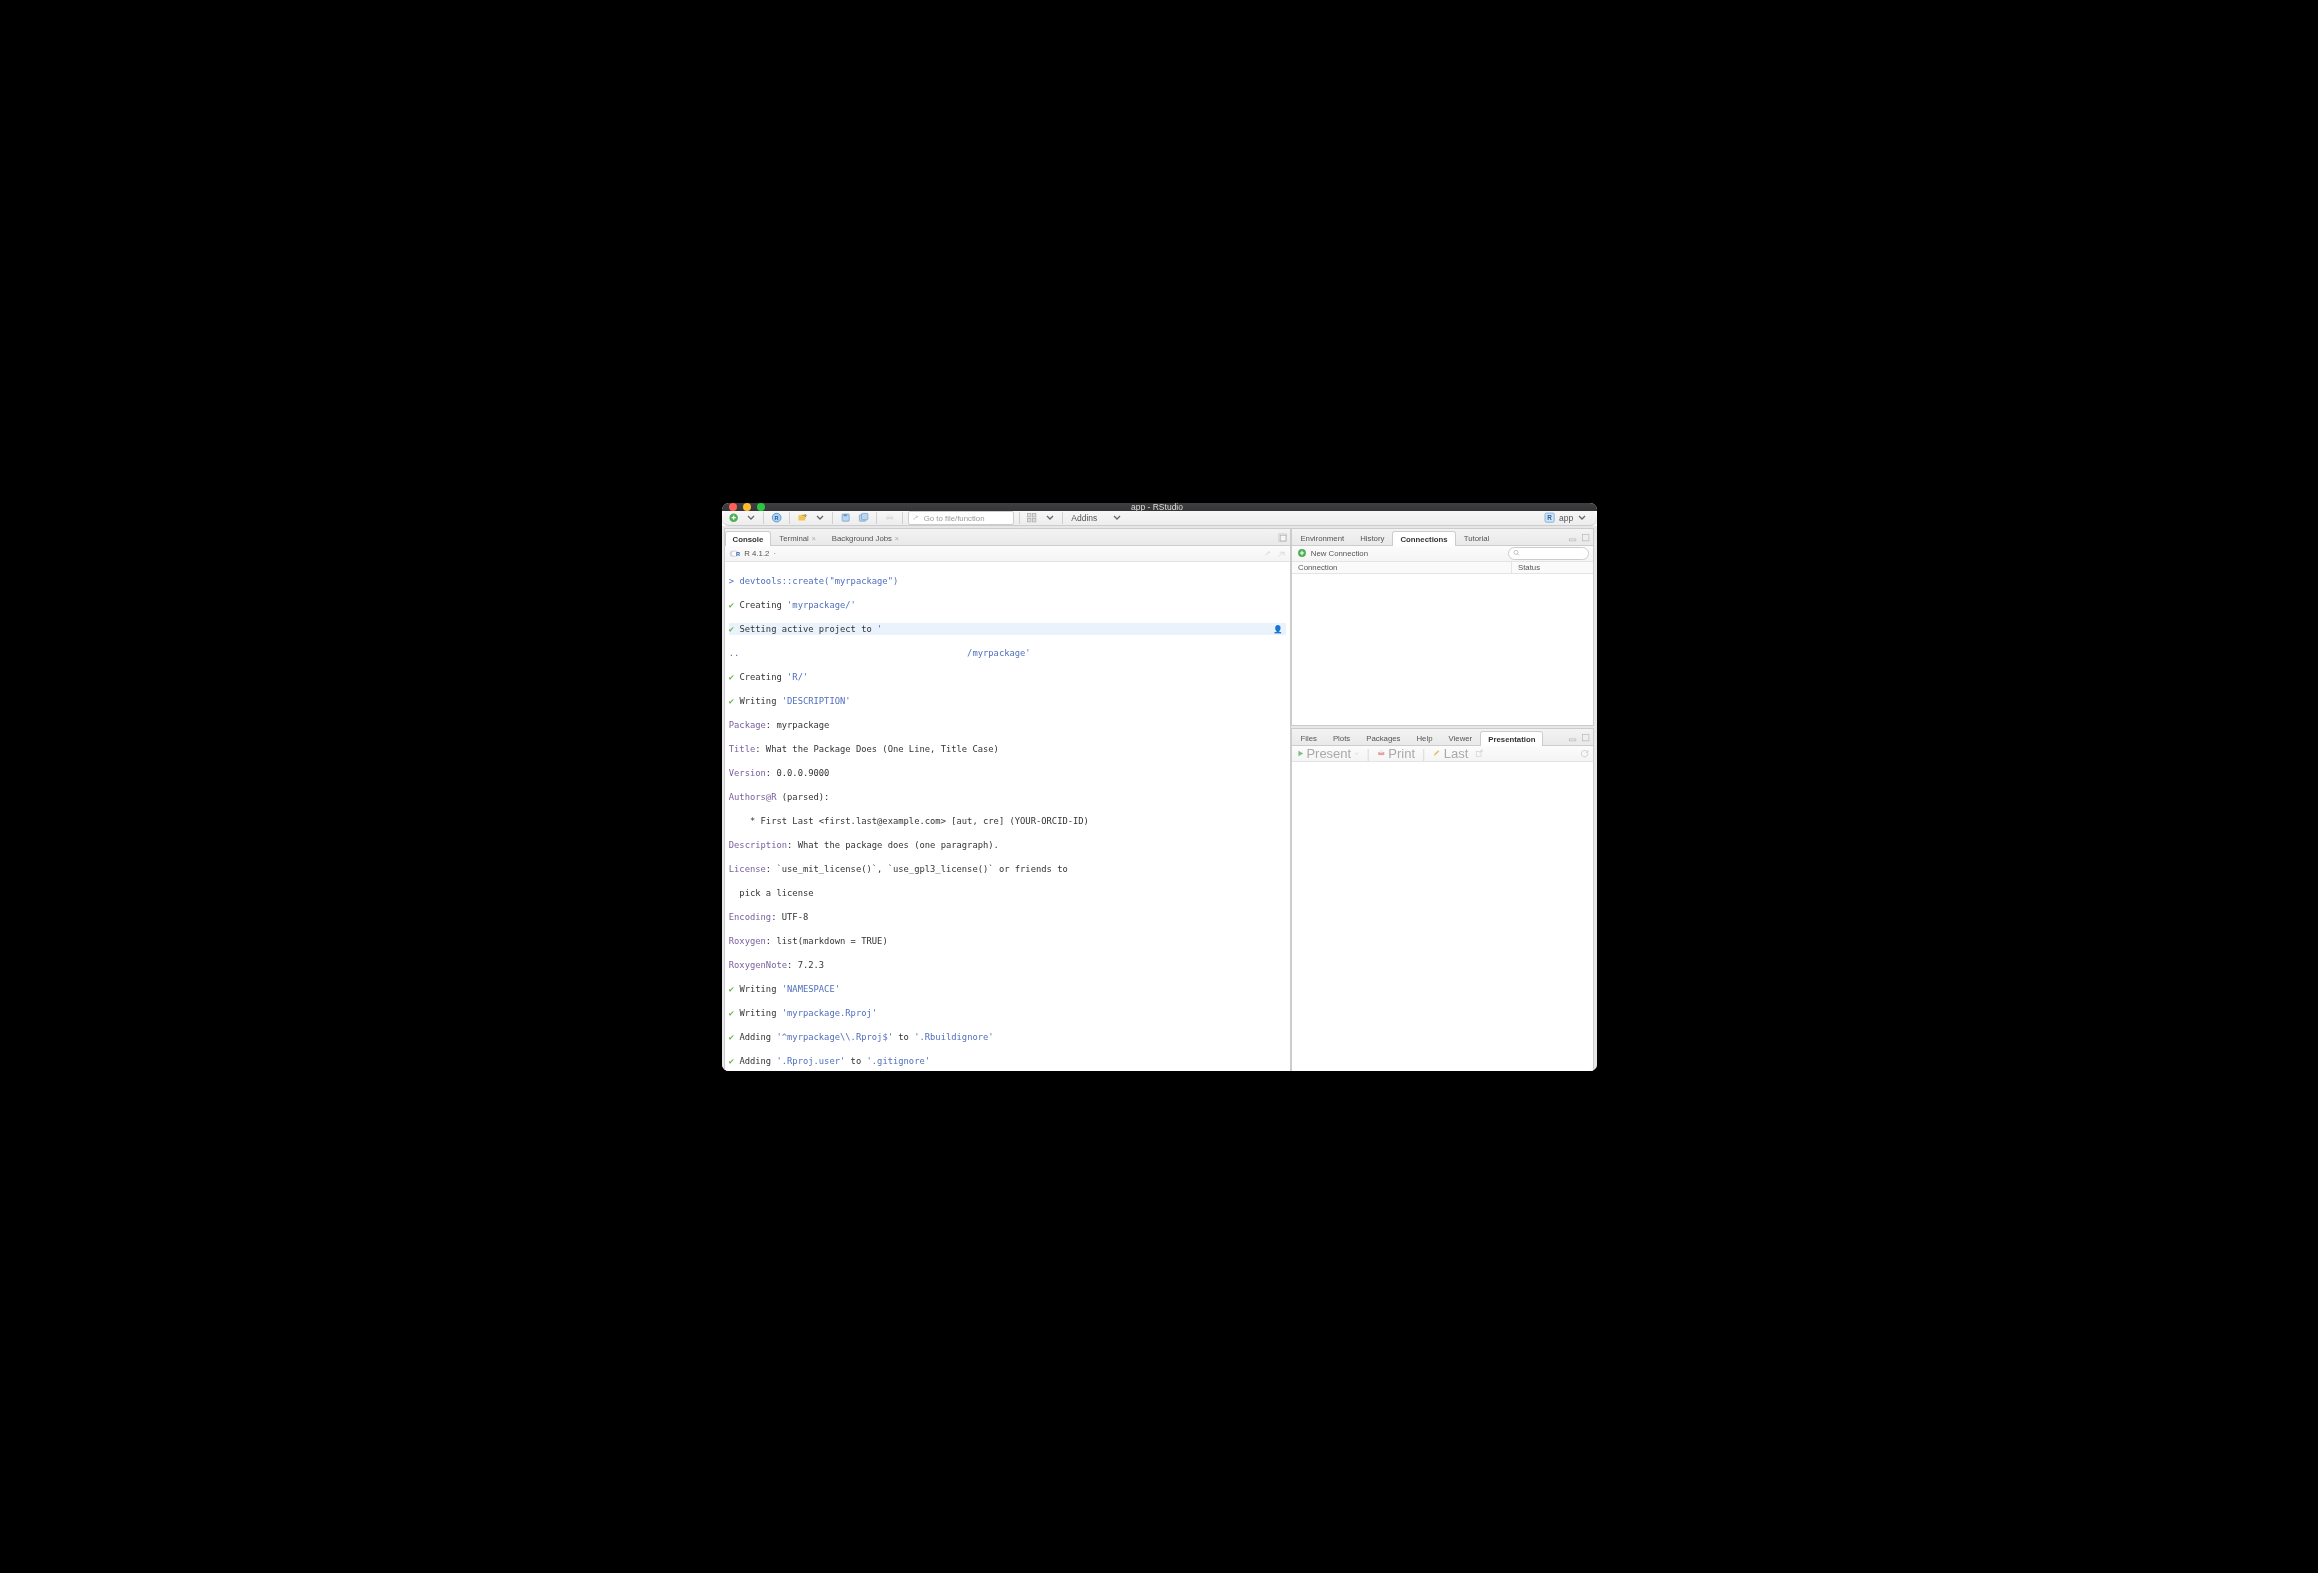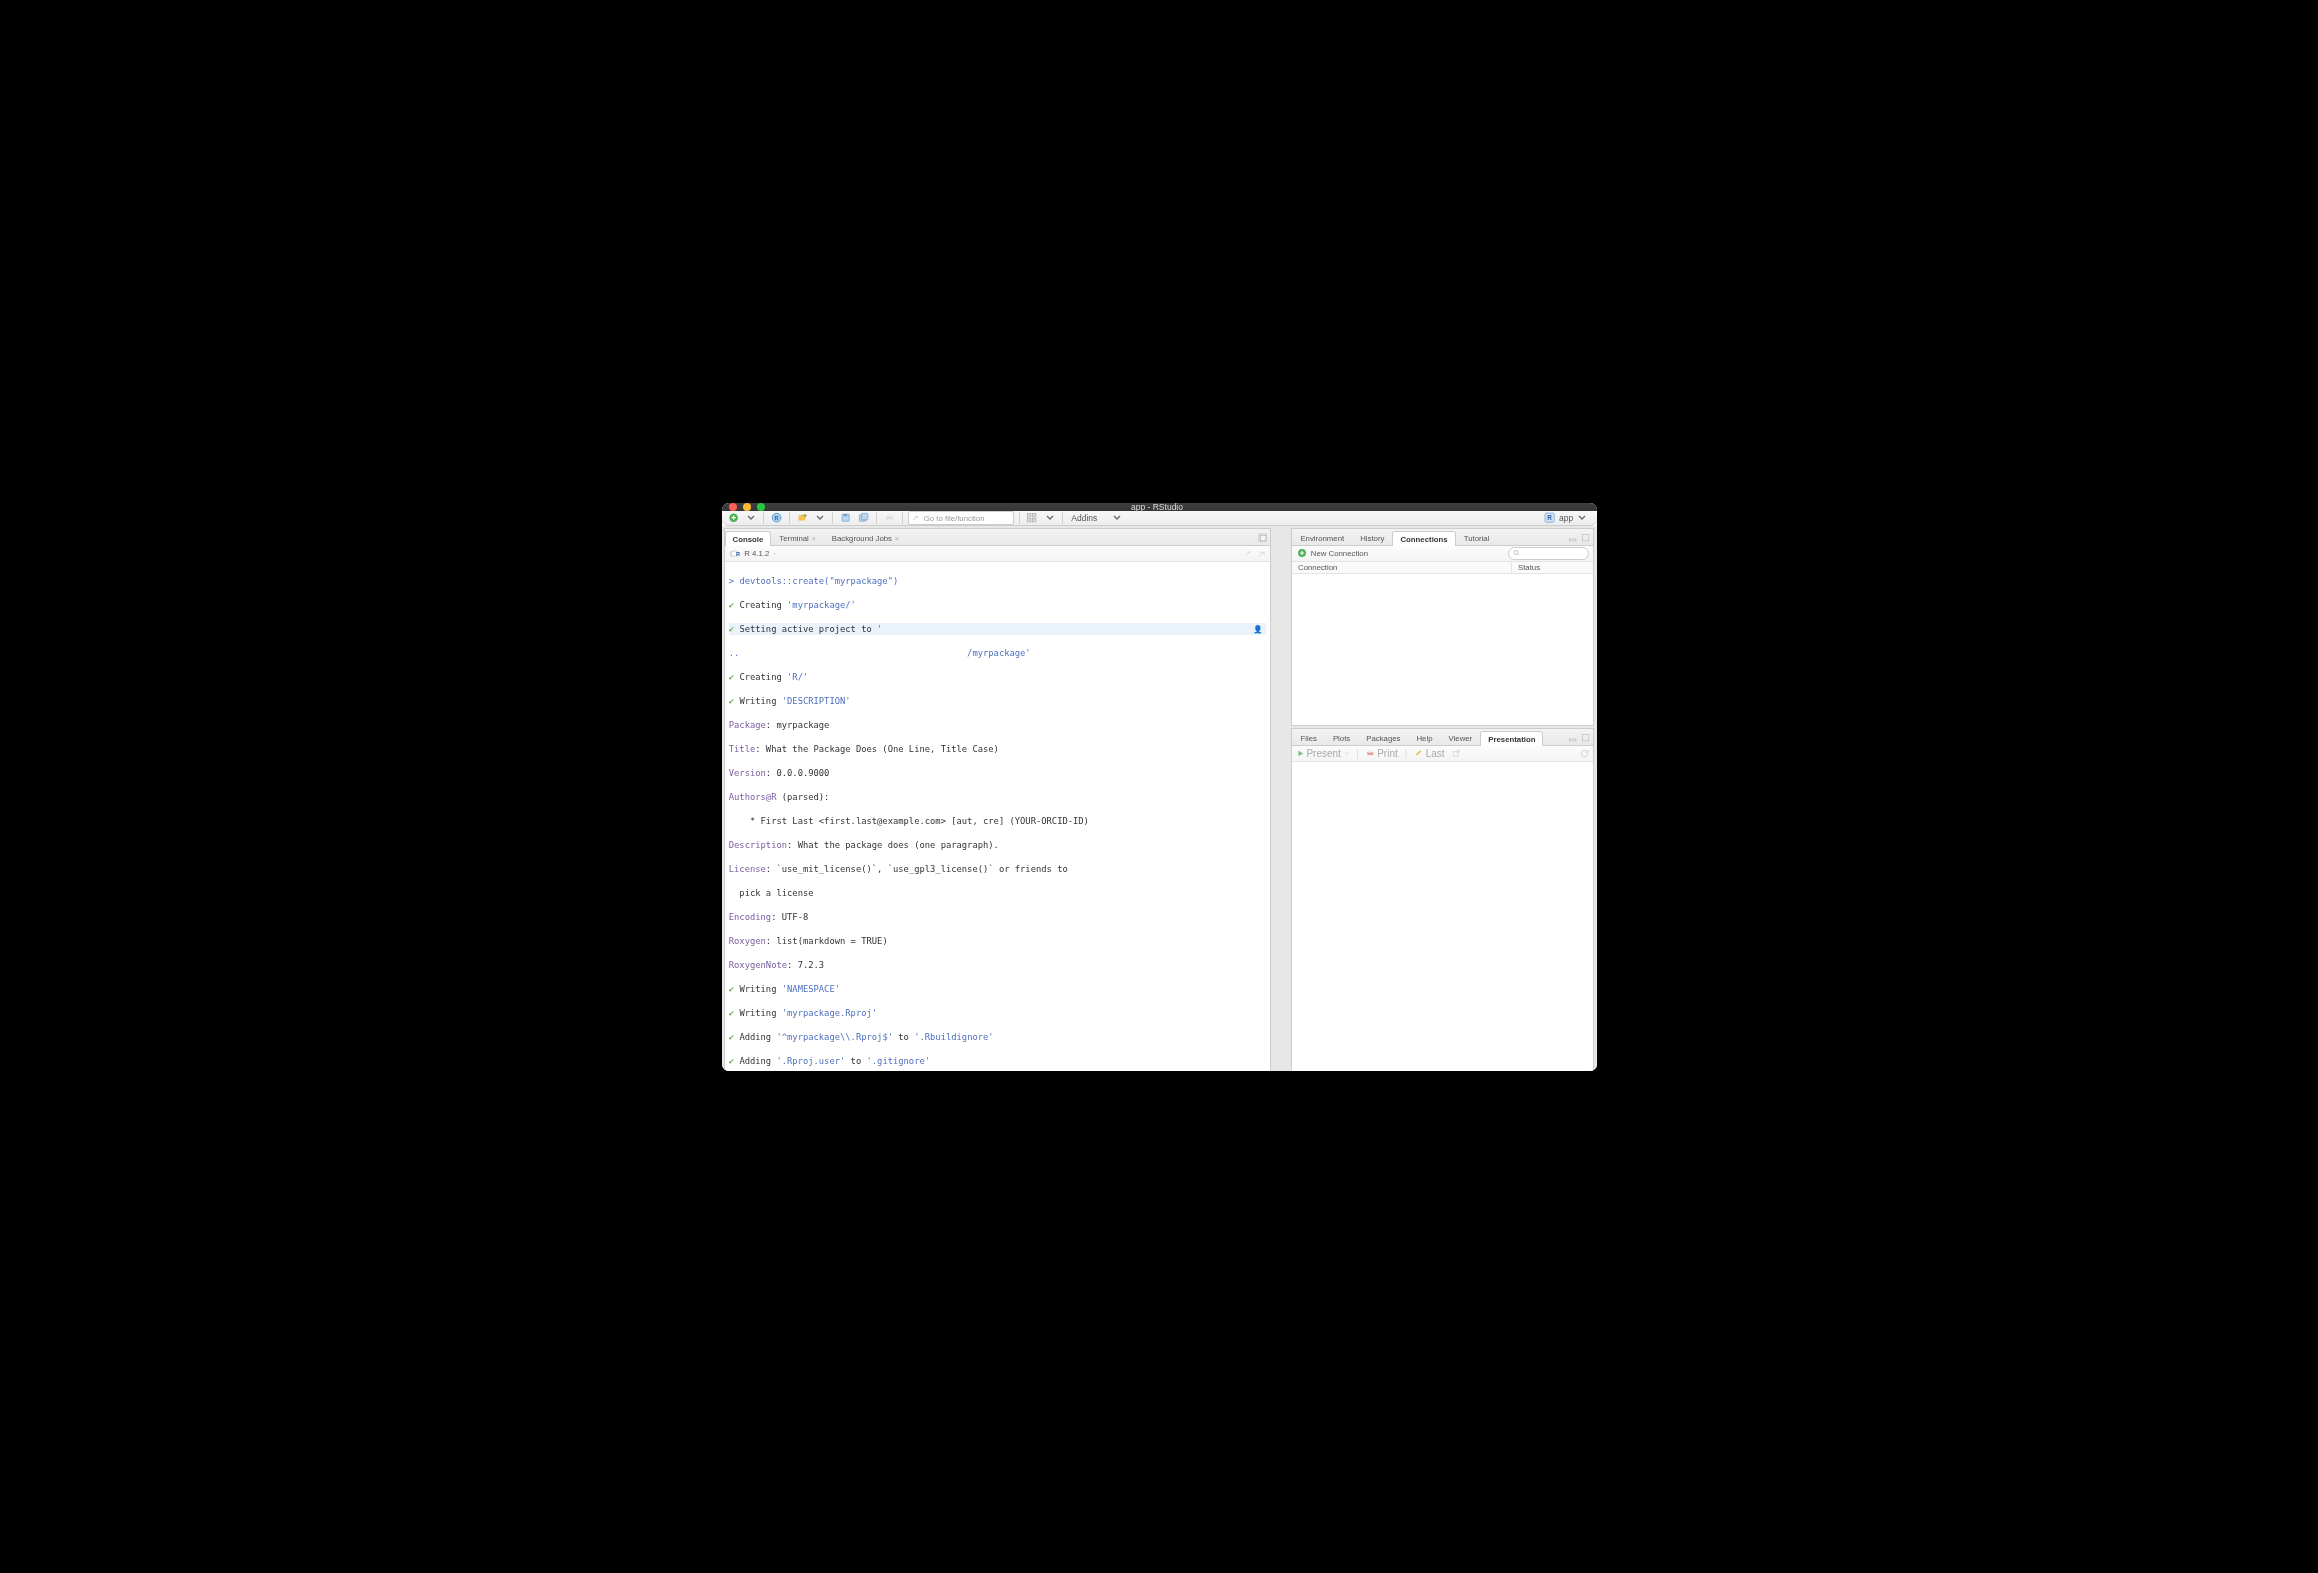--- a/index.html
+++ b/index.html
@@ -72,21 +72,21 @@
   .proj-btn {
     display: inline-flex; align-items: center; gap: 3.5px;
     padding: 0 5.6px; height: 14px; cursor: pointer; color:#555;
   }
 
   .panes {
     flex: 1;
     display: grid;
     grid-template-columns: 1fr 303px;
     grid-template-rows: 1fr;
-    gap: 20px;
+    gap: 0;
     padding: 2.1px;
     background: #e7e7e7;
   }
   .left-pane, .tr-pane, .br-pane {
     background: #fff;
     border: 0.7px solid #ccc;
     display: flex;
     flex-direction: column;
     overflow: hidden;
   }
@@ -167,21 +167,21 @@
     display:flex; font-size:7.8px; color:#555;
     border-bottom:0.7px solid #e4e4e4; background:#fafafa; height:12.7px;
   }
   .grid-header > div { padding:1.4px 5.6px; }
   .gh-conn { flex:1; border-right:0.7px solid #e4e4e4; }
   .gh-status { width:81px; }
 
   .pres-toolbar {
     height: 15.5px; border-bottom: 0.7px solid #e4e4e4;
     display:flex; align-items:center; padding:0 4.2px; gap:7px;
-    background: linear-gradient(#fcfcfc,#f4f4f4); font-size:10px; color:#aaa;
+    background: linear-gradient(#fcfcfc,#f4f4f4); font-size:13px; color:#aaa;
   }
   .pres-toolbar .refresh { margin-left:auto; color:#ccc; }
 
   
   svg { display: block; }
   .icon16 { width:11.3px; height:11.3px; }
   .icon14 { width:10px; height:10px; }
 
   .txt-disabled { color:#bbb; }
 </style>

